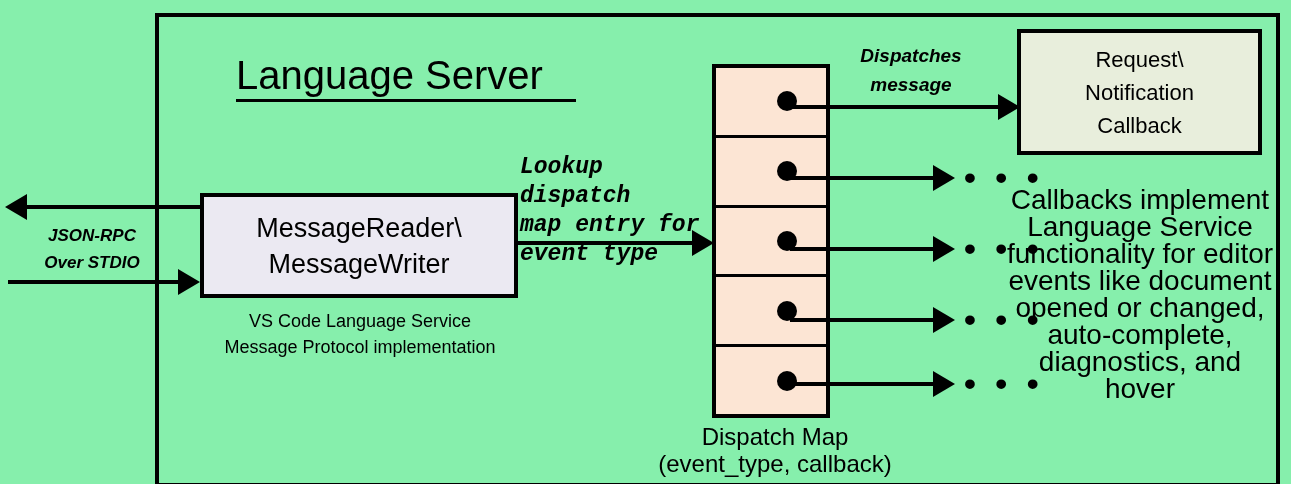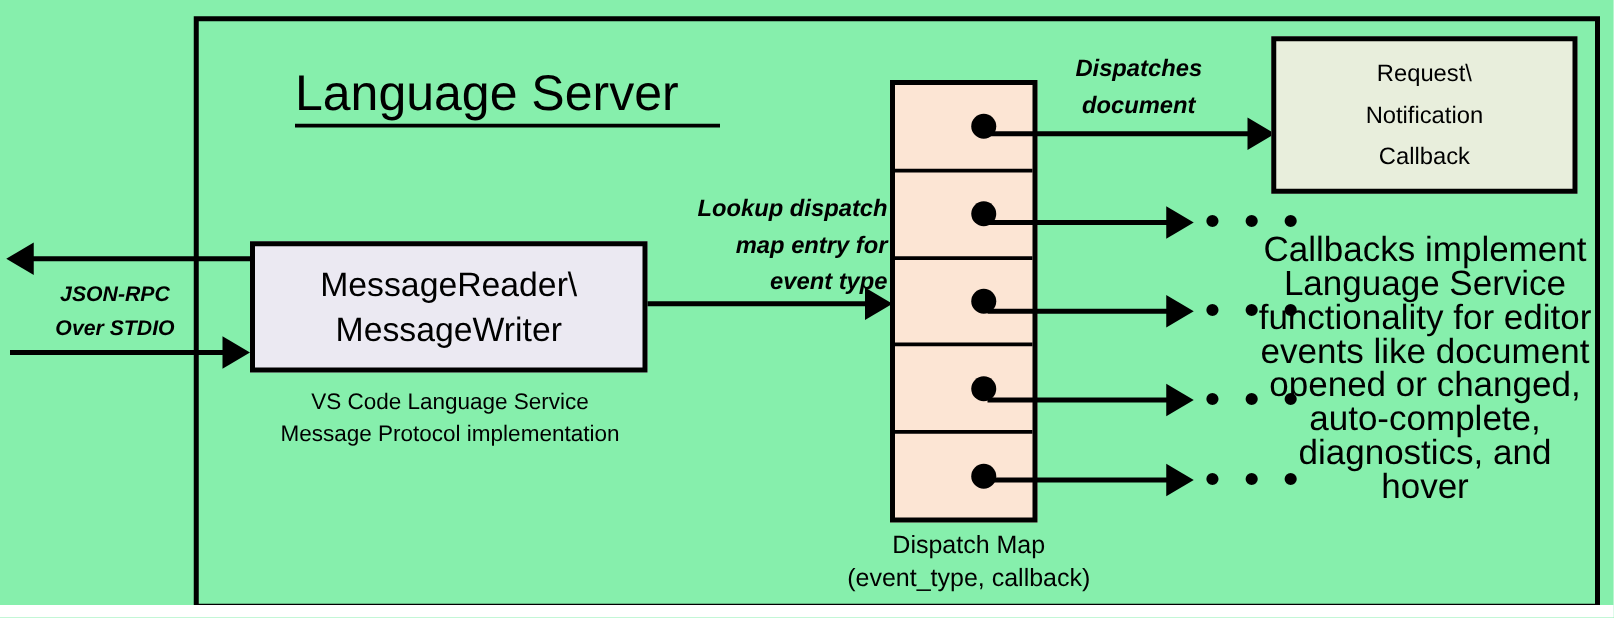--- a/index.html
+++ b/index.html
@@ -74,26 +74,27 @@
     font-style: italic;
     font-weight: bold;
     text-align: center;
     white-space: pre-line;
   }
 
   
   #lookup-label {
     left: 520px; top: 153px;
     width: 190px;
-    font-size: 19px;
+    font-size: 23px;
     line-height: 29px;
     font-style: italic;
     font-weight: bold;
-    text-align: right;
-    white-space: pre-line;
+    text-align: left;
+    white-space: pre-line;
+    font-family: Liberation Mono, monospace;
   }
 
   
   #dispatches-label {
     left: 836px; top: 41px;
     width: 150px;
     font-size: 19px;
     line-height: 29px;
     font-style: italic;
     font-weight: bold;
@@ -122,39 +123,39 @@
     position: absolute;
     right: 29px; top: 50%;
     transform: translateY(-50%);
     width: 20px; height: 20px;
     border-radius: 50%;
     background: #000;
   }
   #dispatch-map-caption {
     left: 650px; top: 423px;
     width: 250px;
-    font-size: 20px;
+    font-size: 24px;
     line-height: 27px;
     text-align: center;
     white-space: pre-line;
   }
 
   
   #callback-box {
     left: 1017px; top: 29px;
     width: 245px; height: 126px;
     border: 4px solid #000;
     box-sizing: border-box;
     background: #e8eedc;
     display: flex;
     align-items: center;
     justify-content: center;
   }
   #callback-box .label {
-    font-size: 19px;
+    font-size: 22px;
     line-height: 33px;
     text-align: center;
     white-space: pre-line;
   }
   #callback-caption {
     left: 1006px; top: 186px;
     width: 268px;
     font-size: 28px;
     line-height: 27px;
     text-align: center;
@@ -233,21 +234,21 @@
     <div class="map-row">
         <span class="map-dot"></span>
       </div>
   </div>
   <div id="dispatch-map-caption" class="abs">Dispatch Map
 (event_type, callback)</div>
 
   <div class="abs hline" style="left:790px; top:105px; width:210px;"></div>
   <div class="abs arrow-right" style="left:998px; top:94px;"></div>
   <div id="dispatches-label" class="abs">Dispatches
-document</div>
+message</div>
 
   <div class="abs hline" style="left:790px; top:176px; width:145px;"></div>
   <div class="abs arrow-right" style="left:933px; top:165px;"></div>
   <div class="abs ellipsis" style="left:964px; top:170px;">• • •</div>
 
   <div class="abs hline" style="left:790px; top:247px; width:145px;"></div>
   <div class="abs arrow-right" style="left:933px; top:236px;"></div>
   <div class="abs ellipsis" style="left:964px; top:241px;">• • •</div>
 
   <div class="abs hline" style="left:790px; top:318px; width:145px;"></div>

